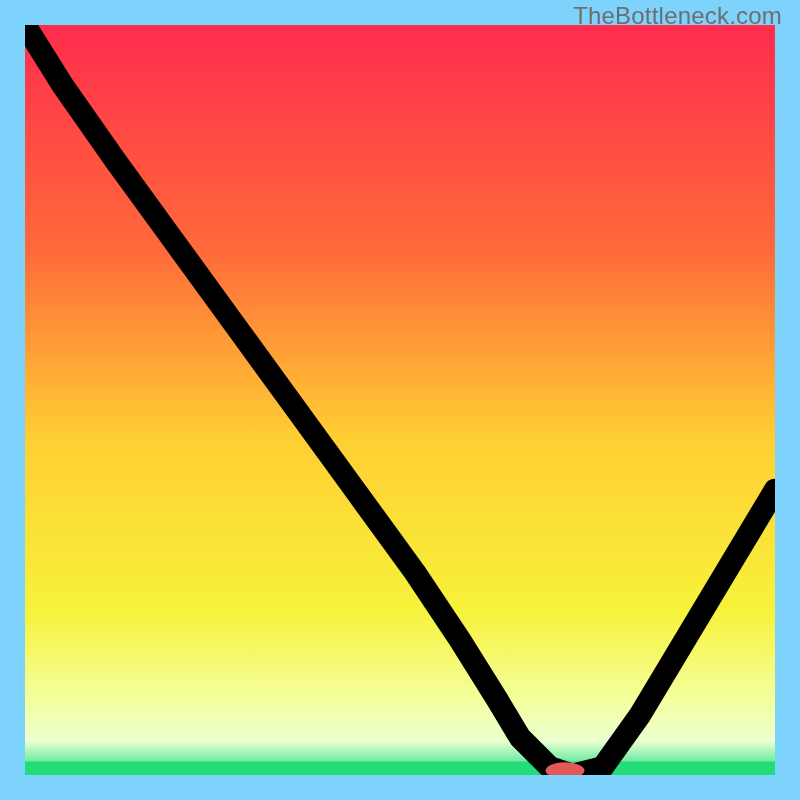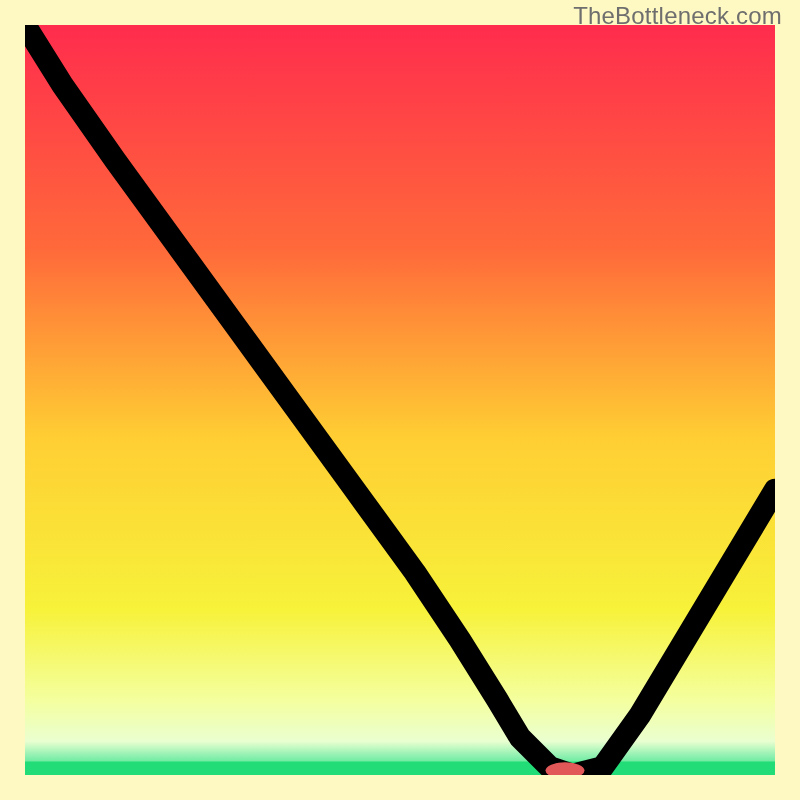--- a/index.html
+++ b/index.html
@@ -7,21 +7,21 @@
     padding: 0;
     width: 800px;
     height: 800px;
     background: #000;
     font-family: Arial, Helvetica, sans-serif;
   }
   .frame {
     position: relative;
     width: 800px;
     height: 800px;
-    background: #fef9c3;
+    background: #7dd3fc;
   }
   .watermark {
     position: absolute;
     top: 2px;
     right: 18px;
     color: #6e6e6e;
     font-size: 24px;
     font-weight: 500;
     letter-spacing: 0.2px;
     z-index: 5;

